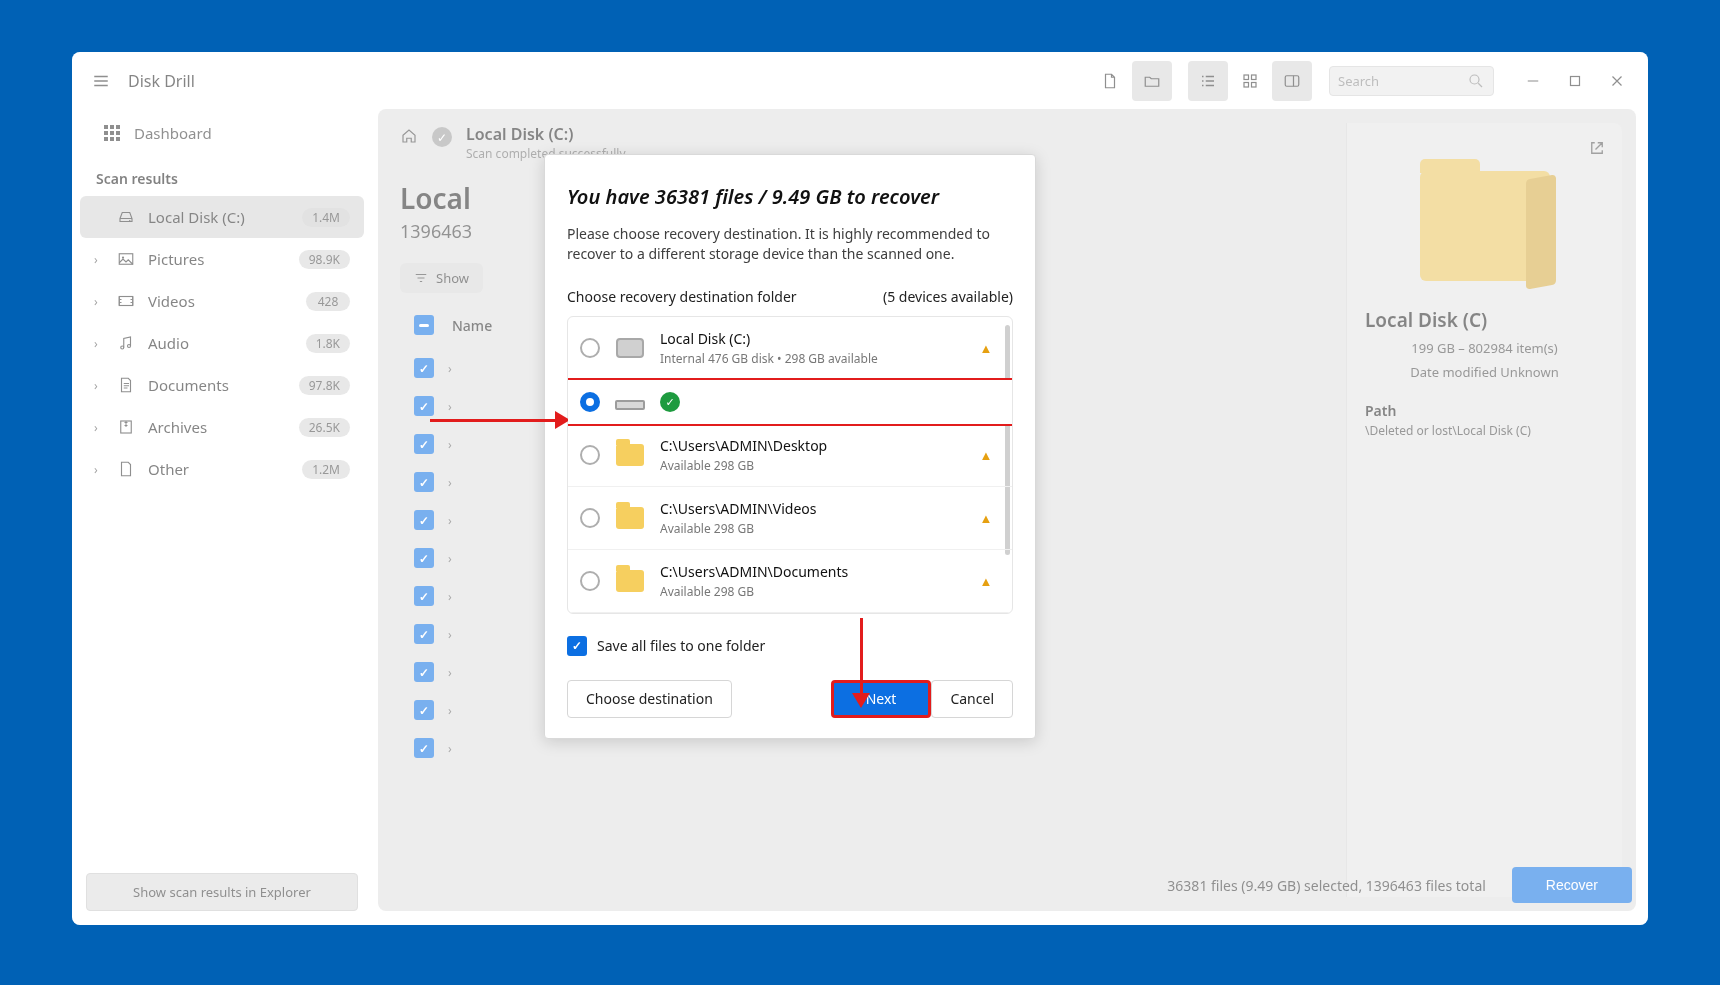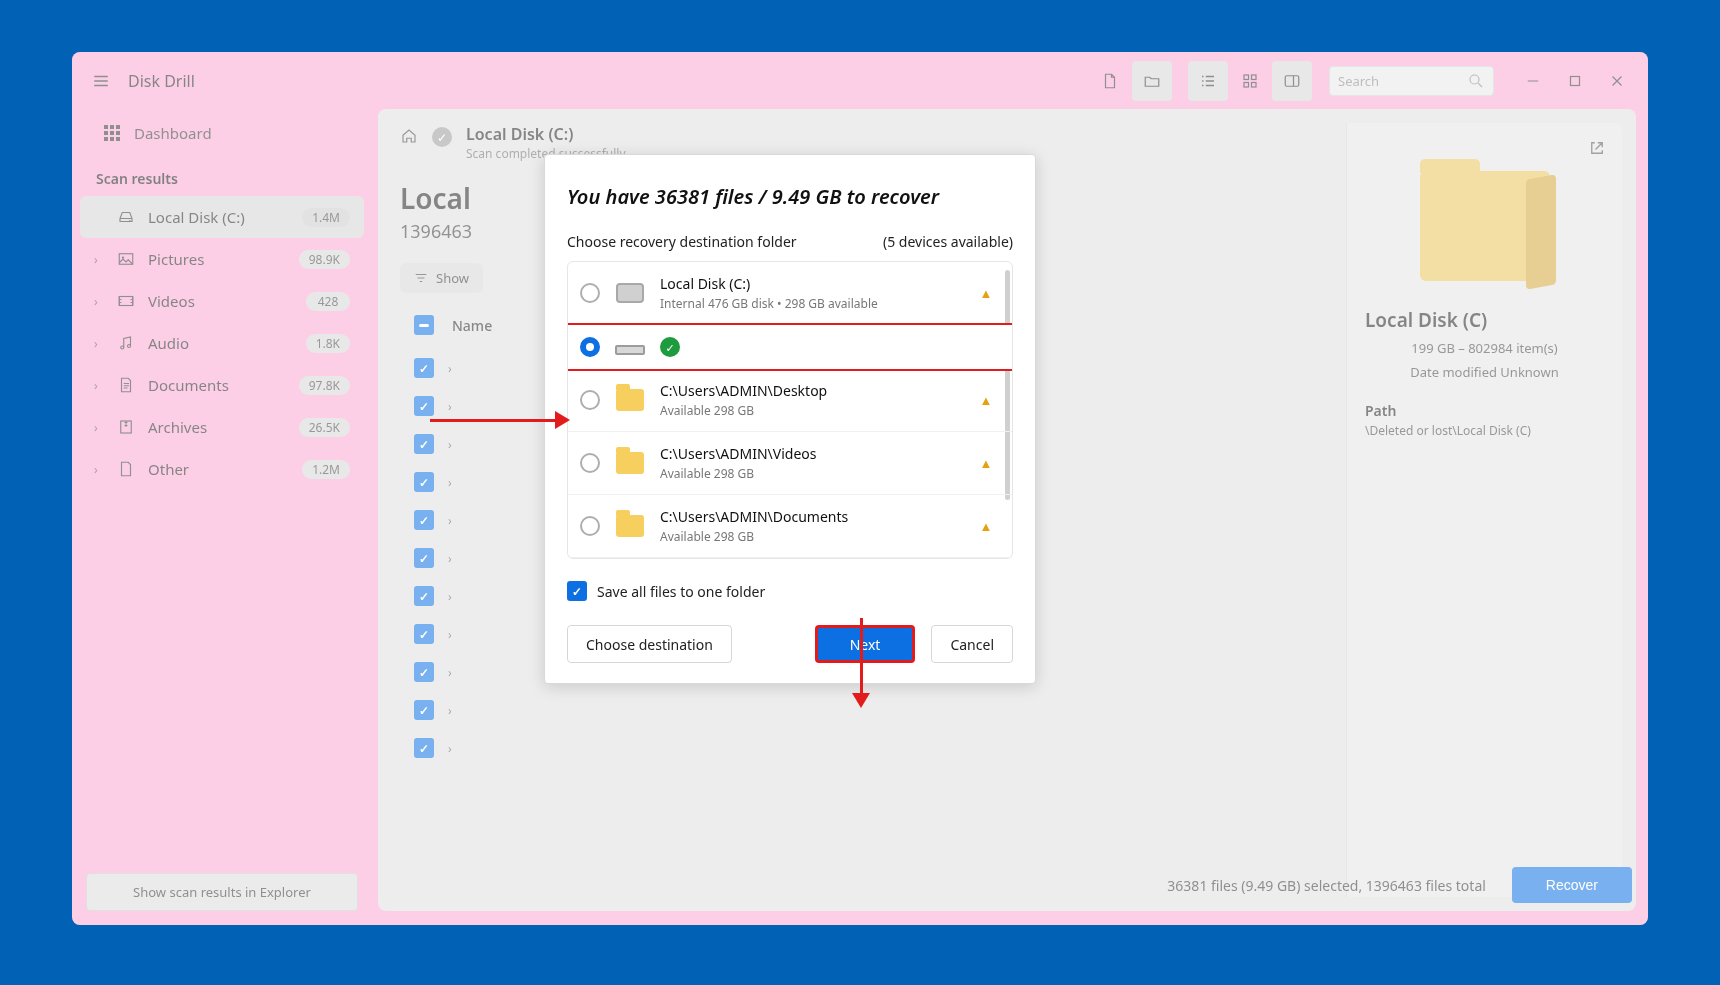--- a/index.html
+++ b/index.html
@@ -1,17 +1,17 @@
 <!DOCTYPE html>
 <html><head>
 <meta charset="utf-8">
 <style>
   * { margin: 0; padding: 0; box-sizing: border-box; }
   body { background: #0061b5; font-family: "Segoe UI", system-ui, sans-serif; width: 1720px; height: 985px; padding: 52px 72px 60px 72px; font-size: 15px; overflow: hidden; }
-  .app { background: #f9a8d4; width: 100%; height: 100%; border-radius: 8px; position: relative; overflow: hidden; display: flex; flex-direction: column; }
+  .app { background: #ffffff; width: 100%; height: 100%; border-radius: 8px; position: relative; overflow: hidden; display: flex; flex-direction: column; }
   .toolbar { height: 57px; display: flex; align-items: center; padding: 0 10px; }
   .tb-burger { width: 38px; height: 38px; display: flex; align-items: center; justify-content: center; border-radius: 4px; }
   .app-title { font-size: 16px; margin-left: 8px; color: #222; }
   .tb-spacer { flex: 1; }
   .tb-btn { width: 40px; height: 40px; display: flex; align-items: center; justify-content: center; color: #3f3f3f; border-radius: 4px; margin: 0 1px; }
   .tb-btn.sel { background: #d5d5d5; }
   .search { width: 165px; height: 30px; border: 1px solid #cfcfcf; border-radius: 4px; background: #e8e8e8; display: flex; align-items: center; padding: 0 8px; margin-left: 16px; color: #888; font-size: 13px; }
   .search .ph { flex: 1; }
   .body { flex: 1; display: flex; min-height: 0; }
   .sidebar { width: 300px; padding: 6px 8px 10px 8px; display: flex; flex-direction: column; }
@@ -421,20 +421,21 @@
 
   <div class="status">
     <span>36381 files (9.49 GB) selected, 1396463 files total</span>
     <button class="recover-btn">Recover</button>
   </div>
 
   <div class="scrim"></div>
 
   <div class="modal">
     <div class="mtitle">You have 36381 files / 9.49 GB to recover</div>
+    <div class="mdesc">Please choose recovery destination. It is highly recommended to recover to a different storage device than the scanned one.</div>
     <div class="mrow">
       <span>Choose recovery destination folder</span>
       <span>(5 devices available)</span>
     </div>
     <div class="devlist" id="devlist">
       <div class="devscrl"></div>
     <div class="dev">
           <span class="radio "></span>
     <span class="devico">
             <div class="hdd"></div>
@@ -485,21 +486,21 @@
           </span>
     <span class="stat-ic warn">▲</span>
         </div>
       </div>
     <div class="save-one">
       <div class="chk check"></div>
       <span>Save all files to one folder</span>
     </div>
     <div class="mbtns">
       <div class="mbtn">Choose destination</div>
-      <div style="display:flex;gap:16px">
+      <div style="display:flex;">
         <div class="mbtn primary">Next</div>
         <div class="mbtn cancel">Cancel</div>
       </div>
     </div>
   </div>
 
   <div class="arrow-red arrow1">
       <div class="line"></div>
       <div class="head"></div>
     </div>

